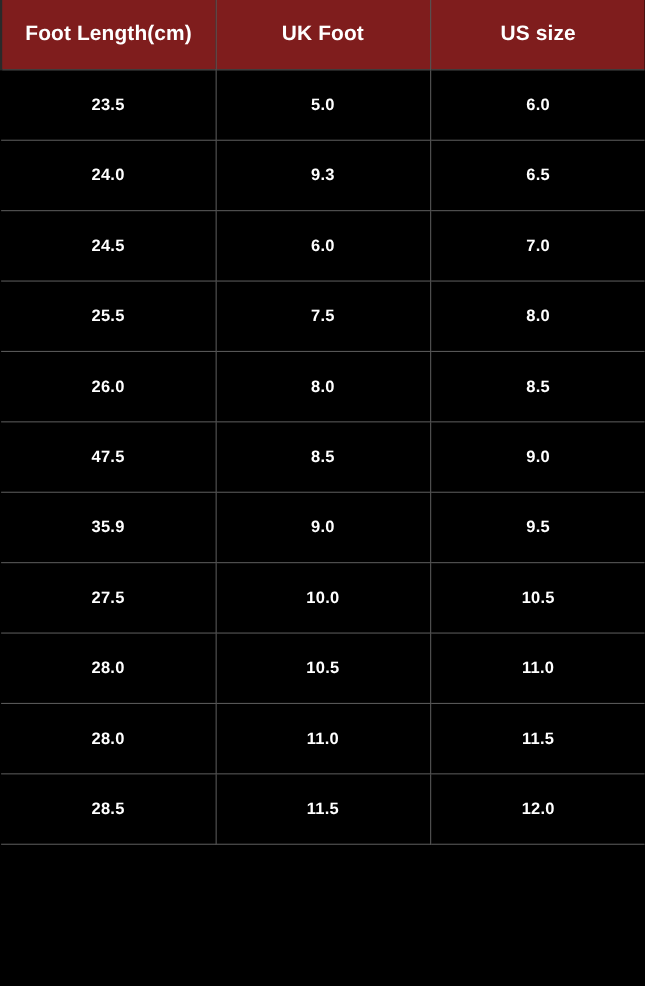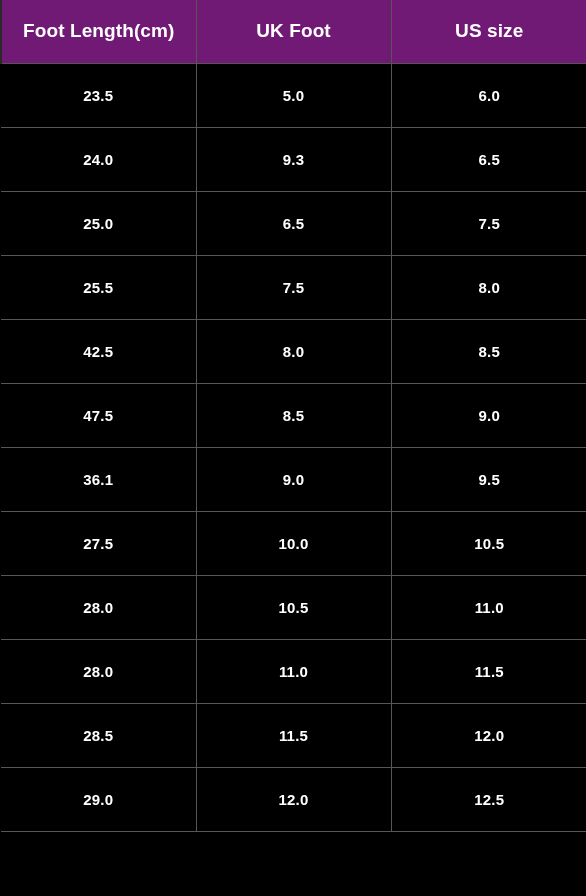--- a/index.html
+++ b/index.html
@@ -42,21 +42,21 @@
   thead th {
     height: 63px;
     padding: 0;
     margin: 0;
     text-align: center;
     vertical-align: middle;
     color: #ffffff;
     font-size: 19px;
     font-weight: bold;
     letter-spacing: 0.1px;
-    background: #701a75;
+    background: #7f1d1d;
     border-bottom: 1px solid #565656;
     border-right: 1px solid #565656;
     box-sizing: border-box;
   }
   thead th.last-col {
     border-right: none;
   }
   
   thead th.first-col {
     border-left: 2px solid #2a2a2a;
@@ -107,41 +107,41 @@
           <td>23.5</td>
           <td>5.0</td>
           <td class="last-col">6.0</td>
         </tr>
         <tr class="data-row">
           <td>24.0</td>
           <td>9.3</td>
           <td class="last-col">6.5</td>
         </tr>
         <tr class="data-row">
-          <td>25.0</td>
-          <td>6.5</td>
-          <td class="last-col">7.5</td>
+          <td>24.5</td>
+          <td>6.0</td>
+          <td class="last-col">7.0</td>
         </tr>
         <tr class="data-row">
           <td>25.5</td>
           <td>7.5</td>
           <td class="last-col">8.0</td>
         </tr>
         <tr class="data-row">
-          <td>42.5</td>
+          <td>26.0</td>
           <td>8.0</td>
           <td class="last-col">8.5</td>
         </tr>
         <tr class="data-row">
           <td>47.5</td>
           <td>8.5</td>
           <td class="last-col">9.0</td>
         </tr>
         <tr class="data-row">
-          <td>36.1</td>
+          <td>35.9</td>
           <td>9.0</td>
           <td class="last-col">9.5</td>
         </tr>
         <tr class="data-row">
           <td>27.5</td>
           <td>10.0</td>
           <td class="last-col">10.5</td>
         </tr>
         <tr class="data-row">
           <td>28.0</td>
@@ -151,20 +151,15 @@
         <tr class="data-row">
           <td>28.0</td>
           <td>11.0</td>
           <td class="last-col">11.5</td>
         </tr>
         <tr class="data-row">
           <td>28.5</td>
           <td>11.5</td>
           <td class="last-col">12.0</td>
         </tr>
-        <tr class="data-row">
-          <td>29.0</td>
-          <td>12.0</td>
-          <td class="last-col">12.5</td>
-        </tr>
       </tbody>
   </table>
 </div>
 
 </body></html>

